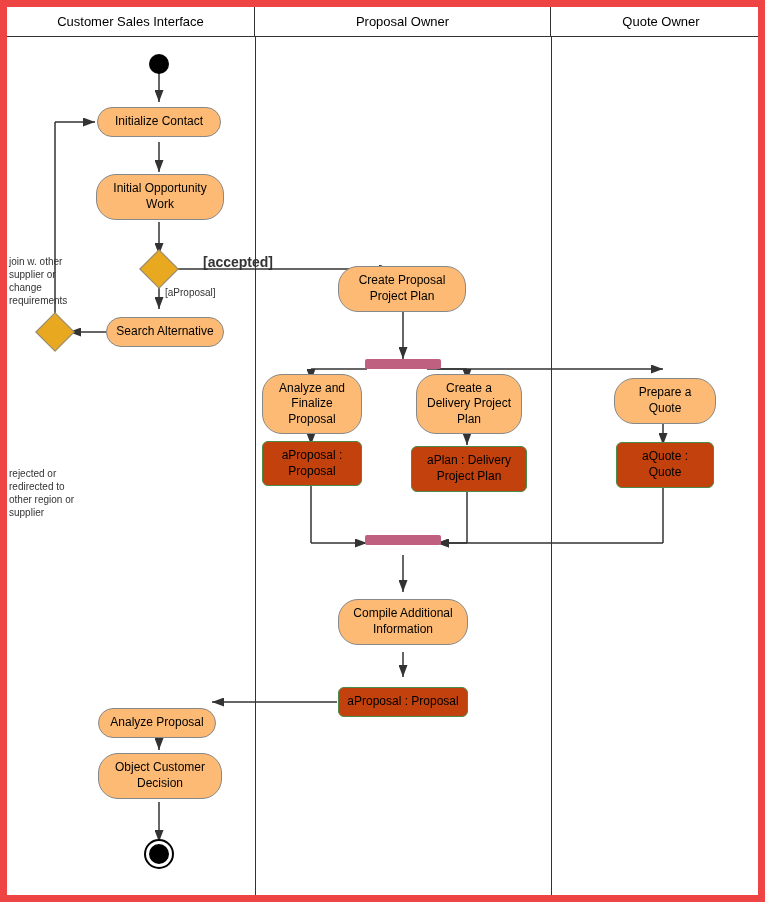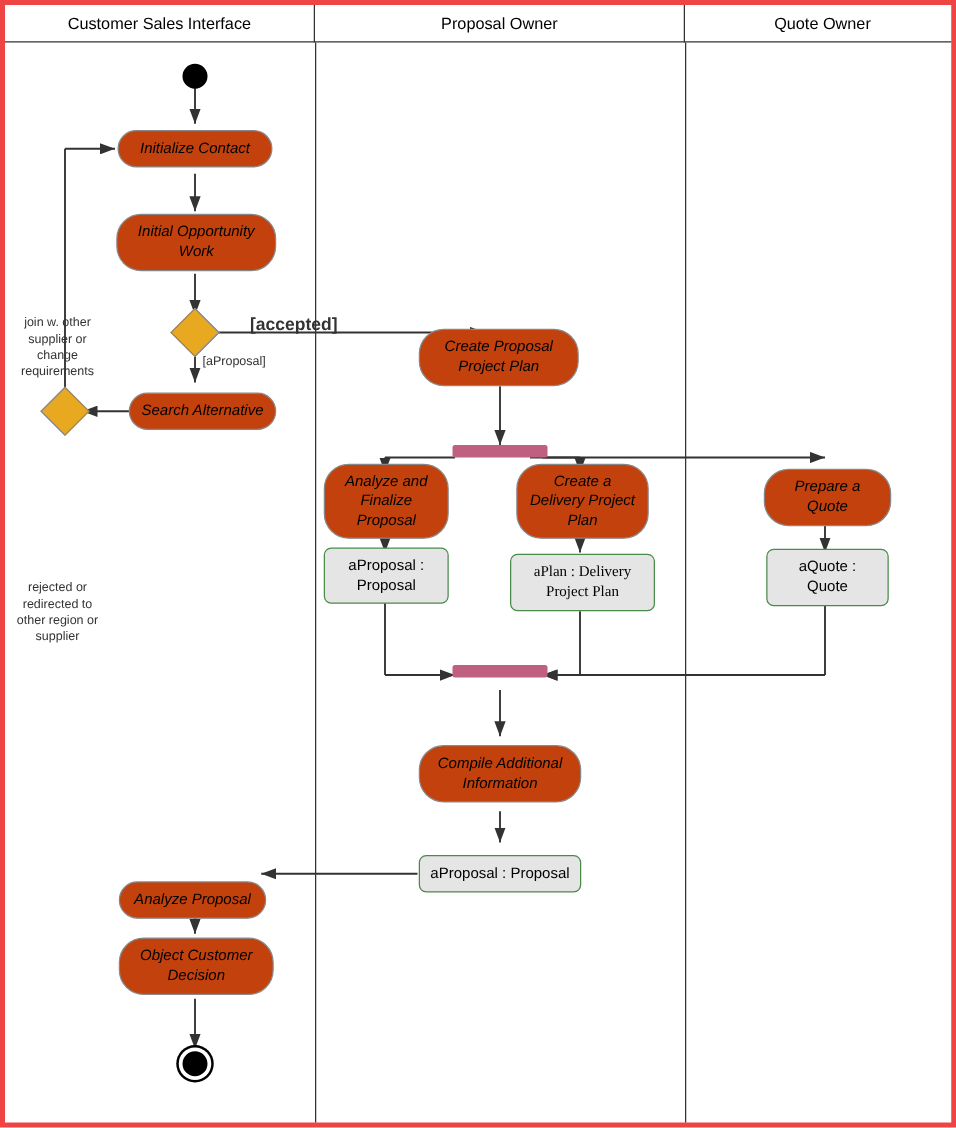--- a/index.html
+++ b/index.html
@@ -1,21 +1,21 @@
 <!DOCTYPE html>
 <html><head>
   <meta charset="utf-8">
   <style>
     * { box-sizing: border-box; margin: 0; padding: 0; }
     body { background: #fff; font-family: Arial, sans-serif; font-size: 12px; }
     
     .diagram-container {
       width: 765px;
       height: 902px;
-      border: 4px solid #ef4444;
+      border: 7px solid #ef4444;
       position: relative;
       overflow: hidden;
     }
     
     
     .swimlane-header {
       position: absolute;
       top: 0;
       height: 30px;
       border-bottom: 1px solid #333;
@@ -64,30 +64,29 @@
       display: flex;
       align-items: center;
       justify-content: center;
       text-align: center;
       font-size: 12px;
     }
     
     .rounded-rect {
       border-radius: 20px;
       border: 1.5px solid #888;
-      background: #c2410c;
+      background: #fdba74;
       padding: 6px 8px;
       line-height: 1.3;
-      font-style: italic;
     }
     
     .green-rect {
       border-radius: 6px;
       border: 1.5px solid #4a8a4a;
-      background: #e5e5e5;
+      background: #c2410c;
       padding: 6px 8px;
       line-height: 1.3;
     }
     
     .diamond {
       width: 28px;
       height: 28px;
       background: #e8a820;
       border: 1.5px solid #888;
       transform: rotate(45deg);
@@ -111,21 +110,21 @@
       background: #000;
       border-radius: 50%;
       border: 3px solid #000;
       box-shadow: 0 0 0 3px white, 0 0 0 5px #000;
     }
 
     .annotation-text {
       position: absolute;
       font-size: 10px;
       color: #333;
-      text-align: center;
+      text-align: left;
       line-height: 1.3;
     }
 
     .label-text {
       position: absolute;
       font-size: 10px;
       color: #333;
     }
   </style>
 </head>
@@ -278,21 +277,21 @@
     </div>
   </div>
 
   <div class="node" style="left:254px; top:438px; width:102px; height:37px;">
     <div class="green-rect" style="width:100px;">
       <span>aProposal : Proposal</span>
     </div>
   </div>
 
   <div class="node" style="left:404px; top:438px; width:116px; height:48px;">
-    <div class="green-rect" style="width:128px;font-family:Liberation Serif, serif;">
+    <div class="green-rect" style="width:128px;">
       <span>aPlan : Delivery Project Plan</span>
     </div>
   </div>
 
   <div class="node" style="left:608px; top:438px; width:100px; height:40px;">
     <div class="green-rect" style="width:98px;">
       <span>aQuote : Quote</span>
     </div>
   </div>
 

